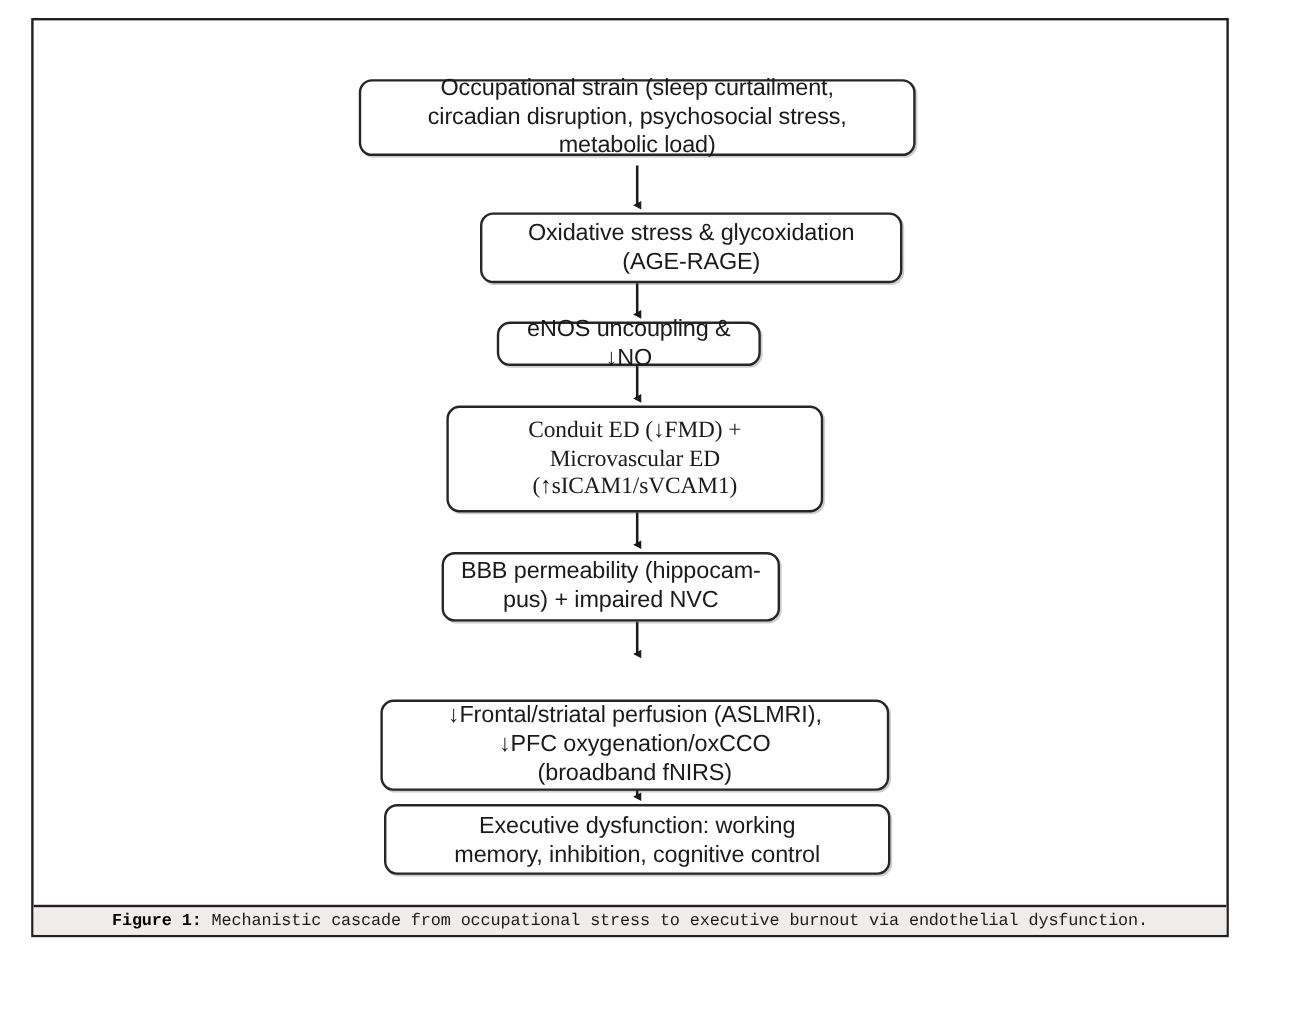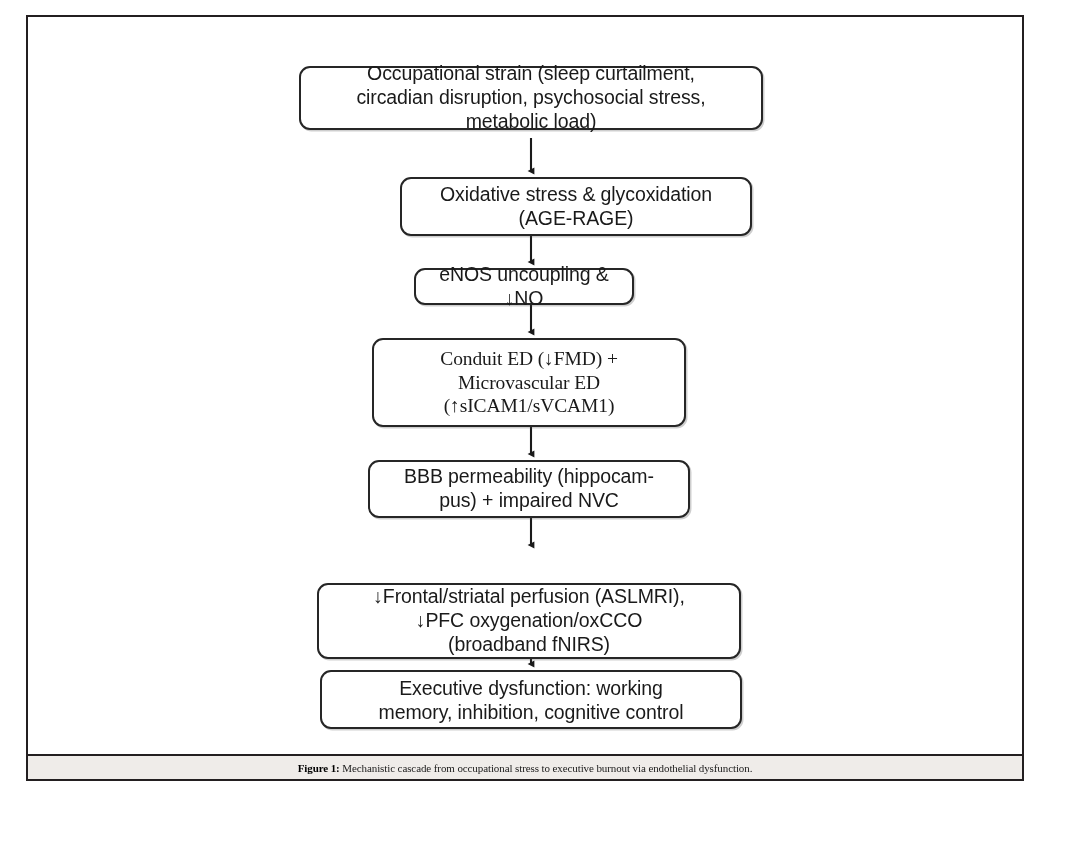--- a/index.html
+++ b/index.html
@@ -71,41 +71,41 @@
   }
   .node-text {
     display: block;
     white-space: pre-line;
   }
 
   .node-1 { left: 271px; top: 49px;  width: 464px; height: 64px; }
   .node-2 { left: 324px; top: 160px; width: 352px; height: 59px; margin-left: 48px; }
   .node-3 { left: 368px; top: 251px; width: 220px; height: 37px; margin-left: 18px; }
   .node-4 { left: 344px; top: 321px; width: 314px; height: 89px; font-family: Liberation Serif, serif; }
-  .node-5 { left: 340px; top: 443px; width: 322px; height: 58px; }
+  .node-5 { left: 340px; top: 443px; width: 282px; height: 58px; }
   .node-6 { left: 289px; top: 534px; width: 424px; height: 76px; margin-top: 32px; }
   .node-7 { left: 292px; top: 653px; width: 422px; height: 59px; align-items: flex-end; }
 
   
   .caption-bar {
     position: absolute;
     left: 0;
     bottom: 0;
     width: 994px;
     height: 25px;
     background: #efece9;
     border-top: 2px solid #231f20;
     display: flex;
     align-items: center;
     justify-content: center;
     box-sizing: border-box;
   }
   .caption-text {
-    font-family: Liberation Serif, serif;
-    font-size: 11px;
+    font-family: Liberation Mono, monospace;
+    font-size: 14px;
     color: #1a1a1a;
     white-space: nowrap;
     letter-spacing: -0.1px;
   }
   .caption-label {
     font-weight: bold;
     color: #000000;
   }
 </style>
 </head>

